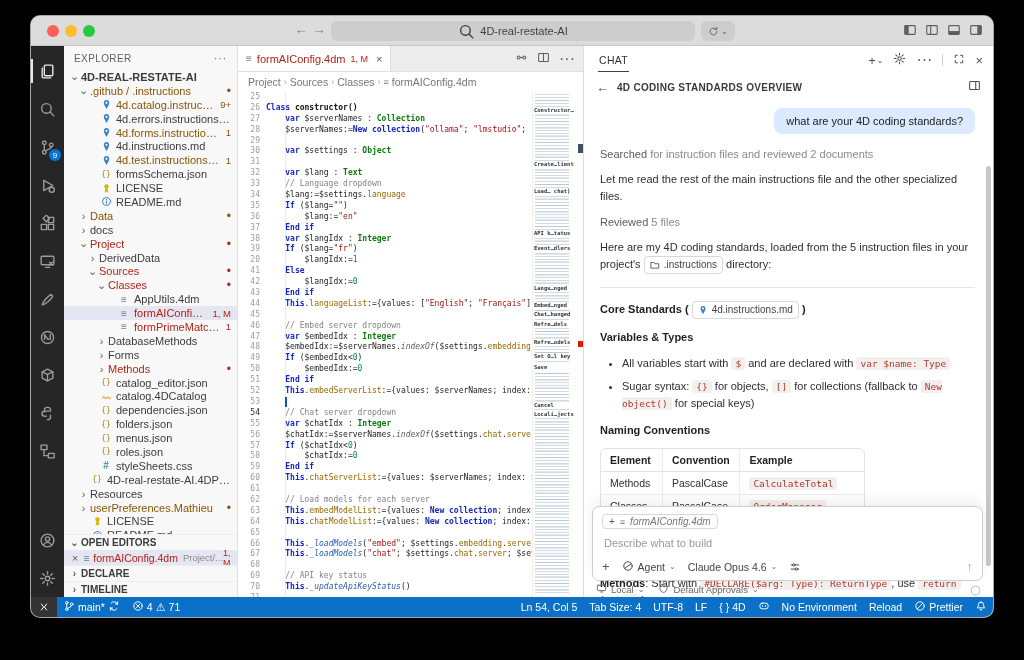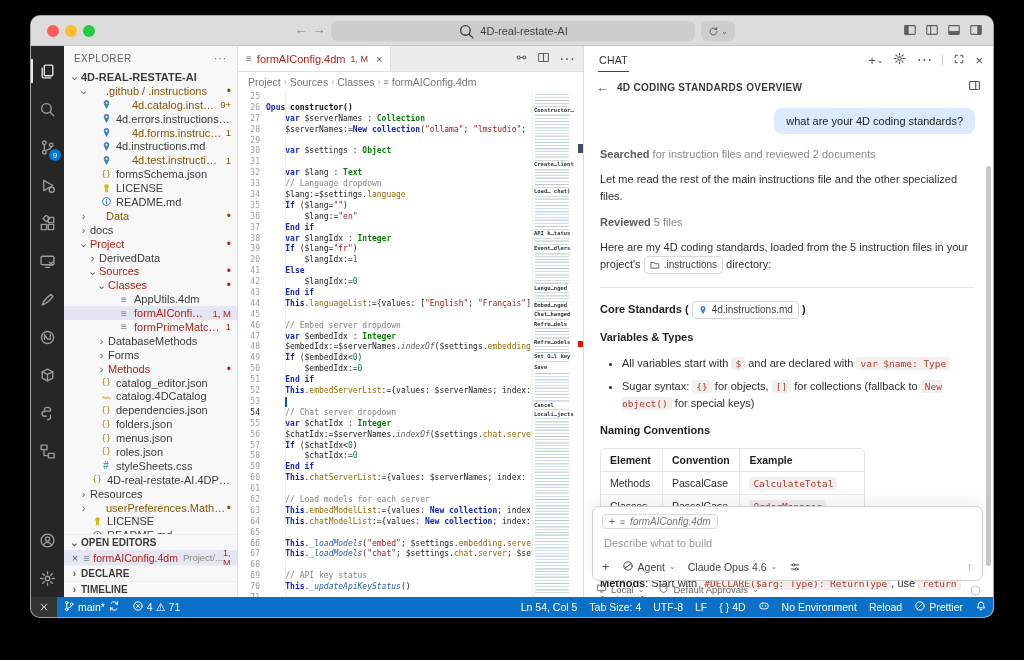--- a/index.html
+++ b/index.html
@@ -32,21 +32,21 @@
   .sb-header { height:24px; display:flex; align-items:center; padding:0 10px; font-size:10px; color:#616161; letter-spacing:.4px; flex:0 0 24px; }
   .sb-header .more { margin-left:auto; color:#616161; letter-spacing:1px; }
   .tree { flex:1 1 auto; overflow:hidden; }
   .trow { height:13.9px; display:flex; align-items:center; padding-right:6px; white-space:nowrap; }
   .trow.sel { background:#e4e6f1; }
   .trow .chev { width:13px; display:inline-flex; justify-content:center; color:#616161; flex:0 0 13px; }
   .trow .ficon { width:14px; display:inline-flex; justify-content:center; margin-right:3px; flex:0 0 14px; font-size:10px; }
   .trow .lbl { overflow:hidden; text-overflow:ellipsis; }
   .trow .badge { margin-left:auto; font-size:9.5px; padding-left:4px; }
   .trow .dot { margin-left:auto; font-size:12px; line-height:6px; }
-  .c-warn { color:#895503;margin-left:16px; } .c-err { color:#b42318; } .c-norm { color:#3b3b3b; }
+  .c-warn { color:#895503; } .c-err { color:#b42318; } .c-norm { color:#3b3b3b; }
   .sb-sec { height:16px; display:flex; align-items:center; font-size:10px; font-weight:bold; color:#3b3b3b; padding:0 4px; border-top:1px solid #eee; flex:0 0 16px; }
   .sb-sec .chev { width:13px; display:inline-flex; justify-content:center; color:#616161; }
   .oe-row { height:15px; display:flex; align-items:center; background:#e4e6f1; padding:0 6px 0 8px; font-size:10.5px; flex:0 0 15px; }
   .oe-row .x { color:#5a5a5a; margin-right:5px; }
   .oe-row .path { color:#8a8a8a; margin-left:5px; font-size:9.5px; }
   .oe-row .badge { margin-left:auto; font-size:9px; }
 
   
   .editor { width:346px; display:flex; flex-direction:column; background:#fff; border-right:1px solid #ddd; flex:0 0 346px; min-height:0; }
   .tabbar { height:26px; background:#ececec; display:flex; align-items:stretch; flex:0 0 26px; border-bottom:1px solid #e0e0e0; }
@@ -89,21 +89,21 @@
   .chat-title { font-size:10.5px; color:#333; letter-spacing:.3px; border-bottom:1px solid #424242; padding:6px 1px 5px; }
   .chat-hicons { margin-left:auto; display:flex; align-items:center; gap:10px; color:#4f4f4f; }
   .chat-hicons .divider { width:1px; height:12px; background:#d0d0d0; }
   .chat-sub { height:26px; display:flex; align-items:center; gap:8px; padding:0 12px; flex:0 0 26px; }
   .chat-sub .back { color:#4f4f4f; font-size:13px; }
   .chat-sub .st { font-size:10px; font-weight:bold; color:#3b3b3b; letter-spacing:.3px; }
   .chat-sub .ric { margin-left:auto; color:#4f4f4f; }
   .chat-body { flex:1 1 auto; position:relative; overflow:hidden; padding:4px 18px 0 16px; font-size:11px; color:#2f2f2f; }
   .bubble { background:#dbeafe; border-radius:8px; padding:7px 12px; margin:4px 0 14px auto; width:fit-content; max-width:75%; font-size:11px; color:#222; }
   .activity { color:#8a8a8a; margin:10px 0; }
-  .activity b { color:#5c5c5c; font-weight:bold;text-align:center; }
+  .activity b { color:#5c5c5c; font-weight:normal;text-align:center; }
   .para { margin:11px 0; line-height:1.55; }
   .para b { color:#1f1f1f; }
   .hr { border:none; border-top:1px solid #e4e4e4; margin:13px 0; }
   .heading { font-weight:bold; margin:12px 0; color:#1f1f1f; }
   .codechip { font-family:"DejaVu Sans Mono",monospace; font-size:9.5px; background:#f3efee; color:#b03a2e; border-radius:3px; padding:1px 4px; }
   .refchip { display:inline-flex; align-items:center; gap:4px; border:1px solid #d8d8d8; border-radius:4px; padding:0px 5px; font-size:10px; color:#444; background:#fff; vertical-align:middle; }
   .refchip svg { width:10px; height:10px; }
   ul.blts { margin:4px 0 8px 22px; }
   ul.blts li { margin:6px 0; line-height:1.55; }
   table.conv { border-collapse:separate; border-spacing:0; margin:10px 0; font-size:10.5px; border:1px solid #e3e3e3; border-radius:6px; }
@@ -623,21 +623,21 @@
             <div class="g-row">65</div>
             <div class="g-row">66</div>
             <div class="g-row">67</div>
             <div class="g-row">68</div>
             <div class="g-row">69</div>
             <div class="g-row">70</div>
             <div class="g-row">71</div>
           </div>
         <div class="codecol">
             <div class="cl-row"></div>
-            <div class="cl-row"><span class="tk-k">Opus </span><span class="tk-b">constructor()</span></div>
+            <div class="cl-row"><span class="tk-k">Class </span><span class="tk-b">constructor()</span></div>
             <div class="cl-row"><span class="tk-v">    </span><span class="tk-k">var </span><span class="tk-v">$serverNames : </span><span class="tk-t">Collection</span></div>
             <div class="cl-row"><span class="tk-v">    $serverNames:=</span><span class="tk-k">New collection</span><span class="tk-v">(</span><span class="tk-s">"ollama"</span><span class="tk-v">; </span><span class="tk-s">"lmstudio"</span><span class="tk-v">; </span><span class="tk-s">"ope</span></div>
             <div class="cl-row"></div>
             <div class="cl-row"><span class="tk-v">    </span><span class="tk-k">var </span><span class="tk-v">$settings : </span><span class="tk-t">Object</span></div>
             <div class="cl-row"></div>
             <div class="cl-row"><span class="tk-v">    </span><span class="tk-k">var </span><span class="tk-v">$lang : </span><span class="tk-t">Text</span></div>
             <div class="cl-row"><span class="tk-c">    // Language dropdown</span></div>
             <div class="cl-row"><span class="tk-v">    $lang:=$settings.</span><span class="tk-p">language</span></div>
             <div class="cl-row"><span class="tk-v">    </span><span class="tk-k">If </span><span class="tk-v">($lang=</span><span class="tk-s">""</span><span class="tk-v">)</span></div>
             <div class="cl-row"><span class="tk-v">        $lang:=</span><span class="tk-s">"en"</span></div>

